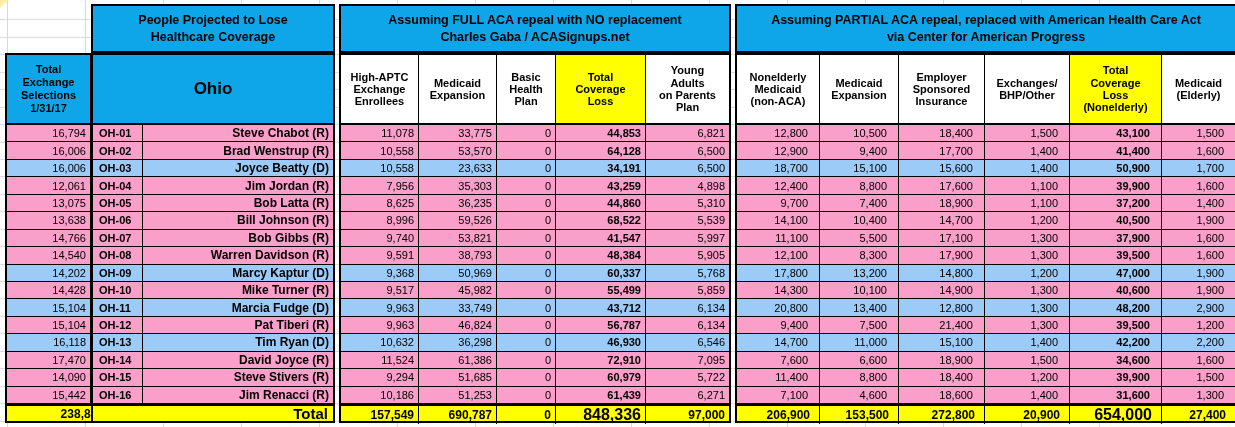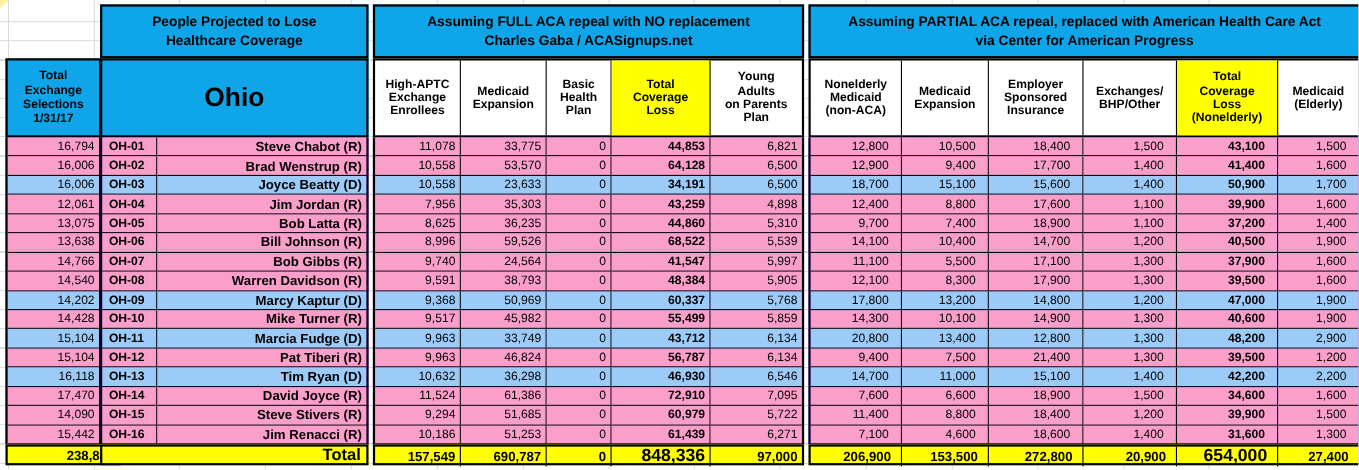--- a/index.html
+++ b/index.html
@@ -11,32 +11,32 @@
       repeating-linear-gradient(to right, transparent 0, transparent 77px, var(--grid) 77px, var(--grid) 78px);
     background-position:0 2.92px, -70px 0;}
   .corner{position:absolute;left:0;top:0;width:0;height:0;
     border-top:8px solid var(--marker);border-right:8px solid transparent;}
   .box{position:absolute;box-sizing:border-box;border:2px solid #000;background:#0ea5e9;
        display:flex;align-items:center;justify-content:center;text-align:center;
        font-weight:bold;white-space:pre-line;}
   .title{font-size:12.5px;line-height:1.3;}
   #left-header{left:5px;top:53px;width:87px;height:72px;font-size:11px;line-height:1.2;}
   #ohio-title{left:91px;top:4px;width:244px;height:49px;}
-  #ohio-name{left:91px;top:53px;width:244px;height:72px;font-size:24px;}
+  #ohio-name{left:91px;top:53px;width:244px;height:72px;font-size:17px;}
   #full-title{left:339px;top:4px;width:392px;height:49px;}
   #ahca-title{left:735px;top:4px;width:502px;height:49px;}
   .hgrid{position:absolute;box-sizing:border-box;border:2px solid #000;background:#fff;display:grid;top:53px;height:72px;}
   #full-headers{left:339px;width:392px;grid-template-columns:78px 78px 59px 90px 83px;}
   #ahca-headers{left:735px;width:502px;grid-template-columns:83px 79px 86px 85px 92px 73px;}
   .hcell{border-right:1px solid #000;display:flex;align-items:center;justify-content:center;
          text-align:center;font-weight:bold;font-size:11px;line-height:1.12;white-space:pre-line;box-sizing:border-box;}
   .hcell.last{border-right:none;}
   .hcell.yellow{background:var(--yellow);}
   .rgrid{position:absolute;top:125px;height:279px;box-sizing:border-box;display:grid;
-         grid-auto-rows:17.44px;border-left:2px solid #000;border-right:2px solid #000;background:#6d28d9;}
+         grid-auto-rows:17.44px;border-left:2px solid #000;border-right:2px solid #000;background:#be185d;}
   #left-col-rows{left:5px;width:87px;grid-template-columns:1fr;}
   #ohio-rows{left:91px;width:244px;grid-template-columns:50px 1fr;}
   #full-rows{left:339px;width:392px;grid-template-columns:78px 78px 59px 90px 83px;}
   #ahca-rows{left:735px;width:502px;grid-template-columns:83px 79px 86px 85px 92px 73px;}
   .cell{box-sizing:border-box;border-bottom:1px solid #000;border-right:1px solid #000;
         display:flex;align-items:center;justify-content:flex-end;font-size:11px;padding-right:4px;}
   .cell.last{border-right:none;}
   .cell.rnum{padding-right:11px;}
   .cell.emph{font-weight:bold;}
   .cell.dist{justify-content:flex-start;padding-left:6px;font-weight:bold;}
@@ -191,21 +191,21 @@
       <div class="cell rep">36,235</div>
       <div class="cell rep">0</div>
       <div class="cell rep emph">44,860</div>
       <div class="cell rep last">5,310</div>
       <div class="cell rep">8,996</div>
       <div class="cell rep">59,526</div>
       <div class="cell rep">0</div>
       <div class="cell rep emph">68,522</div>
       <div class="cell rep last">5,539</div>
       <div class="cell rep">9,740</div>
-      <div class="cell rep">24,564</div>
+      <div class="cell rep">53,821</div>
       <div class="cell rep">0</div>
       <div class="cell rep emph">41,547</div>
       <div class="cell rep last">5,997</div>
       <div class="cell rep">9,591</div>
       <div class="cell rep">38,793</div>
       <div class="cell rep">0</div>
       <div class="cell rep emph">48,384</div>
       <div class="cell rep last">5,905</div>
       <div class="cell dem">9,368</div>
       <div class="cell dem">50,969</div>

